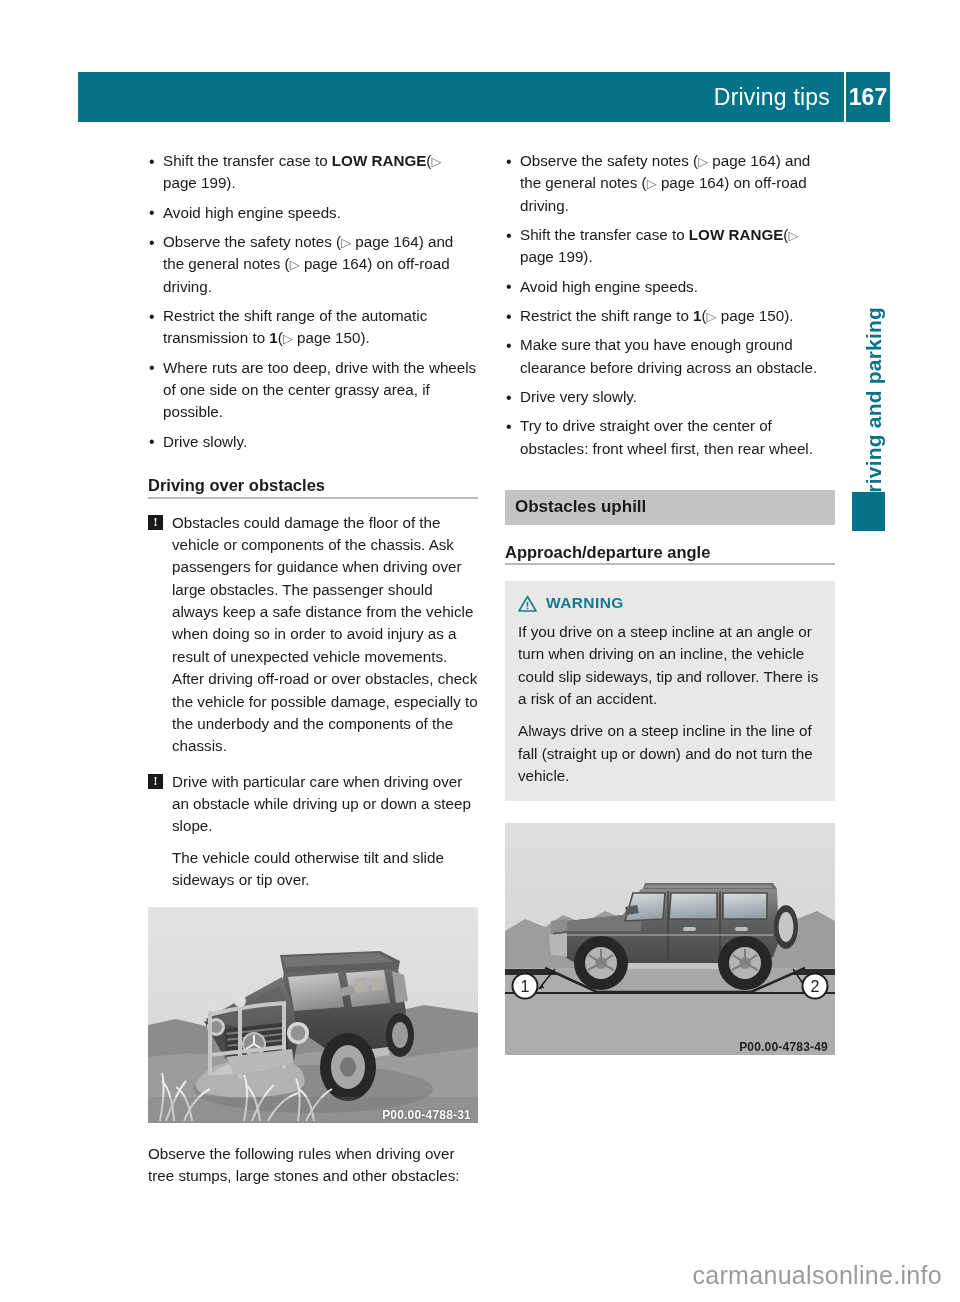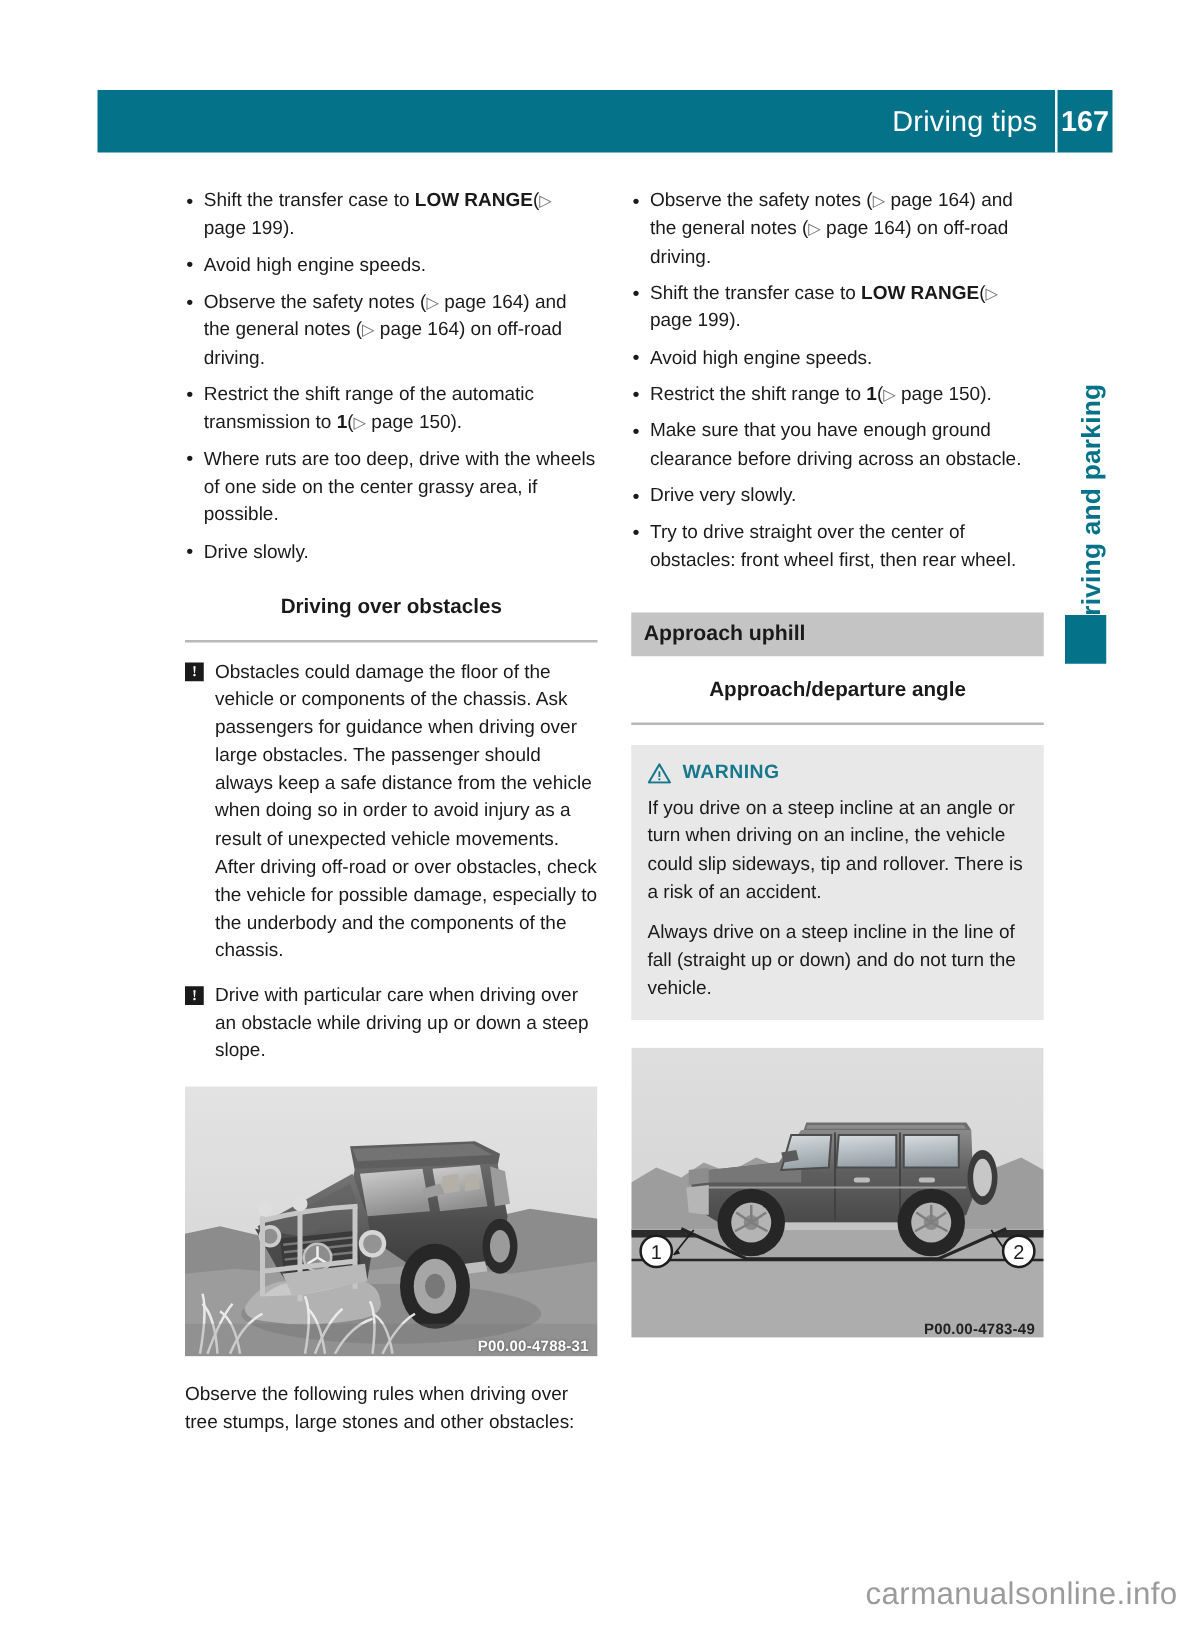--- a/index.html
+++ b/index.html
@@ -115,24 +115,23 @@
     font-size: 13px;
     position: relative;
     top: -0.5px;
   }
 
   
   .h-sub {
     font-size: 16.5px;
     font-weight: bold;
     margin: 22px 0 0 0;
-    padding-bottom: 16px;
+    padding-bottom: 1px;
     border-bottom: 2px solid #b9b9b9;
     line-height: 1.25;
-    text-align: center;
   }
   .h-band {
     background: #c4c4c4;
     font-size: 17px;
     font-weight: bold;
     padding: 7px 0 7px 10px;
     margin-top: 30px;
     line-height: 1.2;
   }
 
@@ -244,20 +243,21 @@
     <span class="note-icon">!</span>
     <div class="note-body">
       <p>Obstacles could damage the floor of the vehicle or components of the chassis. Ask passengers for guidance when driving over large obstacles. The passenger should always keep a safe distance from the vehicle when doing so in order to avoid injury as a result of unexpected vehicle movements. After driving off-road or over obstacles, check the vehicle for possible damage, especially to the underbody and the components of the chassis.</p>
     </div>
   </div>
 
   <div class="note">
     <span class="note-icon">!</span>
     <div class="note-body">
       <p>Drive with particular care when driving over an obstacle while driving up or down a steep slope.</p>
+      <p>The vehicle could otherwise tilt and slide sideways or tip over.</p>
     </div>
   </div>
 
   <div class="figure">
     <svg width="330" height="216" viewBox="0 0 330 216">
       <defs>
         <linearGradient id="skyG" x1="0" y1="0" x2="0" y2="1">
           <stop offset="0" stop-color="#e3e3e3"></stop>
             <stop offset="1" stop-color="#d2d2d2"></stop>
         </linearGradient>
@@ -365,21 +365,21 @@
   <ul class="bullets">
       <li><span>Observe the safety notes (</span><span class="tri">▷</span><span> page 164) and the general notes (</span><span class="tri">▷</span><span> page 164) on off-road driving.</span></li>
       <li><span>Shift the transfer case to </span><span class="b">LOW RANGE</span><span>(</span><span class="tri">▷</span><span> page 199).</span></li>
       <li><span>Avoid high engine speeds.</span></li>
       <li><span>Restrict the shift range to </span><span class="b">1</span><span>(</span><span class="tri">▷</span><span> page 150).</span></li>
       <li><span>Make sure that you have enough ground clearance before driving across an obstacle.</span></li>
       <li><span>Drive very slowly.</span></li>
       <li><span>Try to drive straight over the center of obstacles: front wheel first, then rear wheel.</span></li>
     </ul>
 
-  <div class="h-band">Approach uphill</div>
+  <div class="h-band">Obstacles uphill</div>
 
   <div class="h-sub" style="margin-top:17px;">Approach/departure angle</div>
 
   <div class="warnbox">
     <div class="warn-head">
       <svg class="warn-tri" width="19" height="17" viewBox="0 0 19 17">
         <path d="M9.5 1.5 L18 16 L1 16 Z" fill="none" stroke="#17788c" stroke-width="1.6" stroke-linejoin="round"></path>
         <line x1="9.5" y1="7" x2="9.5" y2="11.6" stroke="#17788c" stroke-width="1.5"></line>
         <circle cx="9.5" cy="13.4" r="0.9" fill="#17788c"></circle>
       </svg>

